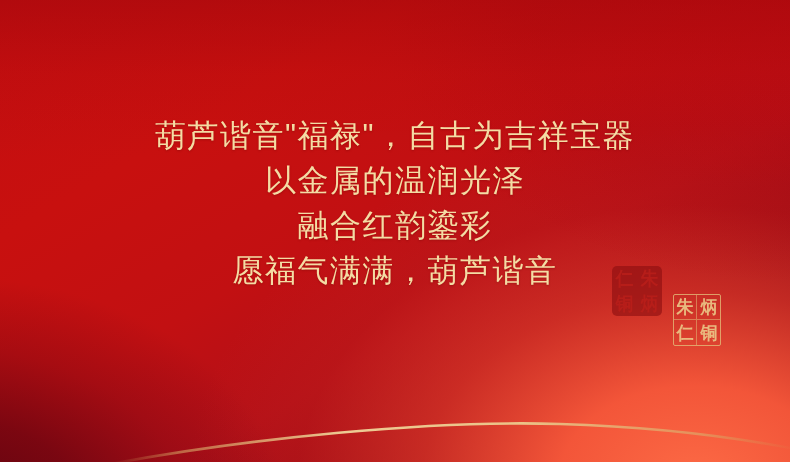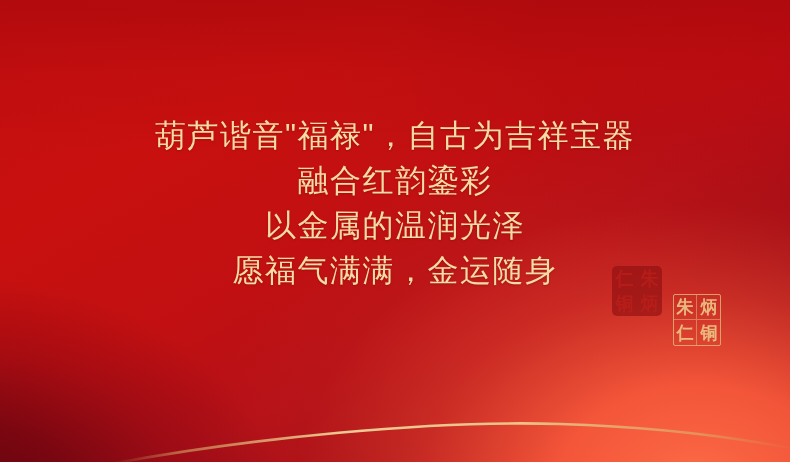--- a/index.html
+++ b/index.html
@@ -188,23 +188,23 @@
           <stop offset="0.86" stop-color="#d9ae6c" stop-opacity="0.60"></stop>
           <stop offset="1.00" stop-color="#c99a52" stop-opacity="0"></stop>
         </linearGradient>
       </defs>
       <path d="M 110 122 C 250 96, 430 78, 560 82 C 660 85, 740 96, 800 108" fill="none" stroke="url(#arcGrad)" stroke-width="2.6" stroke-linecap="round"></path>
     </svg>
   </div>
 
   <div class="text-block">
     <div class="line">葫芦谐音"福禄"，自古为吉祥宝器</div>
+    <div class="line">以金属的温润光泽</div>
     <div class="line">融合红韵鎏彩</div>
-    <div class="line">以金属的温润光泽</div>
-    <div class="line">愿福气满满，金运随身</div>
+    <div class="line">愿福气满满，葫芦谐音</div>
   </div>
 
   <div class="seal-dark">
     <span>仁</span>
     <span>朱</span>
     <span>铜</span>
     <span>炳</span>
   </div>
 
   <div class="seal-gold">

